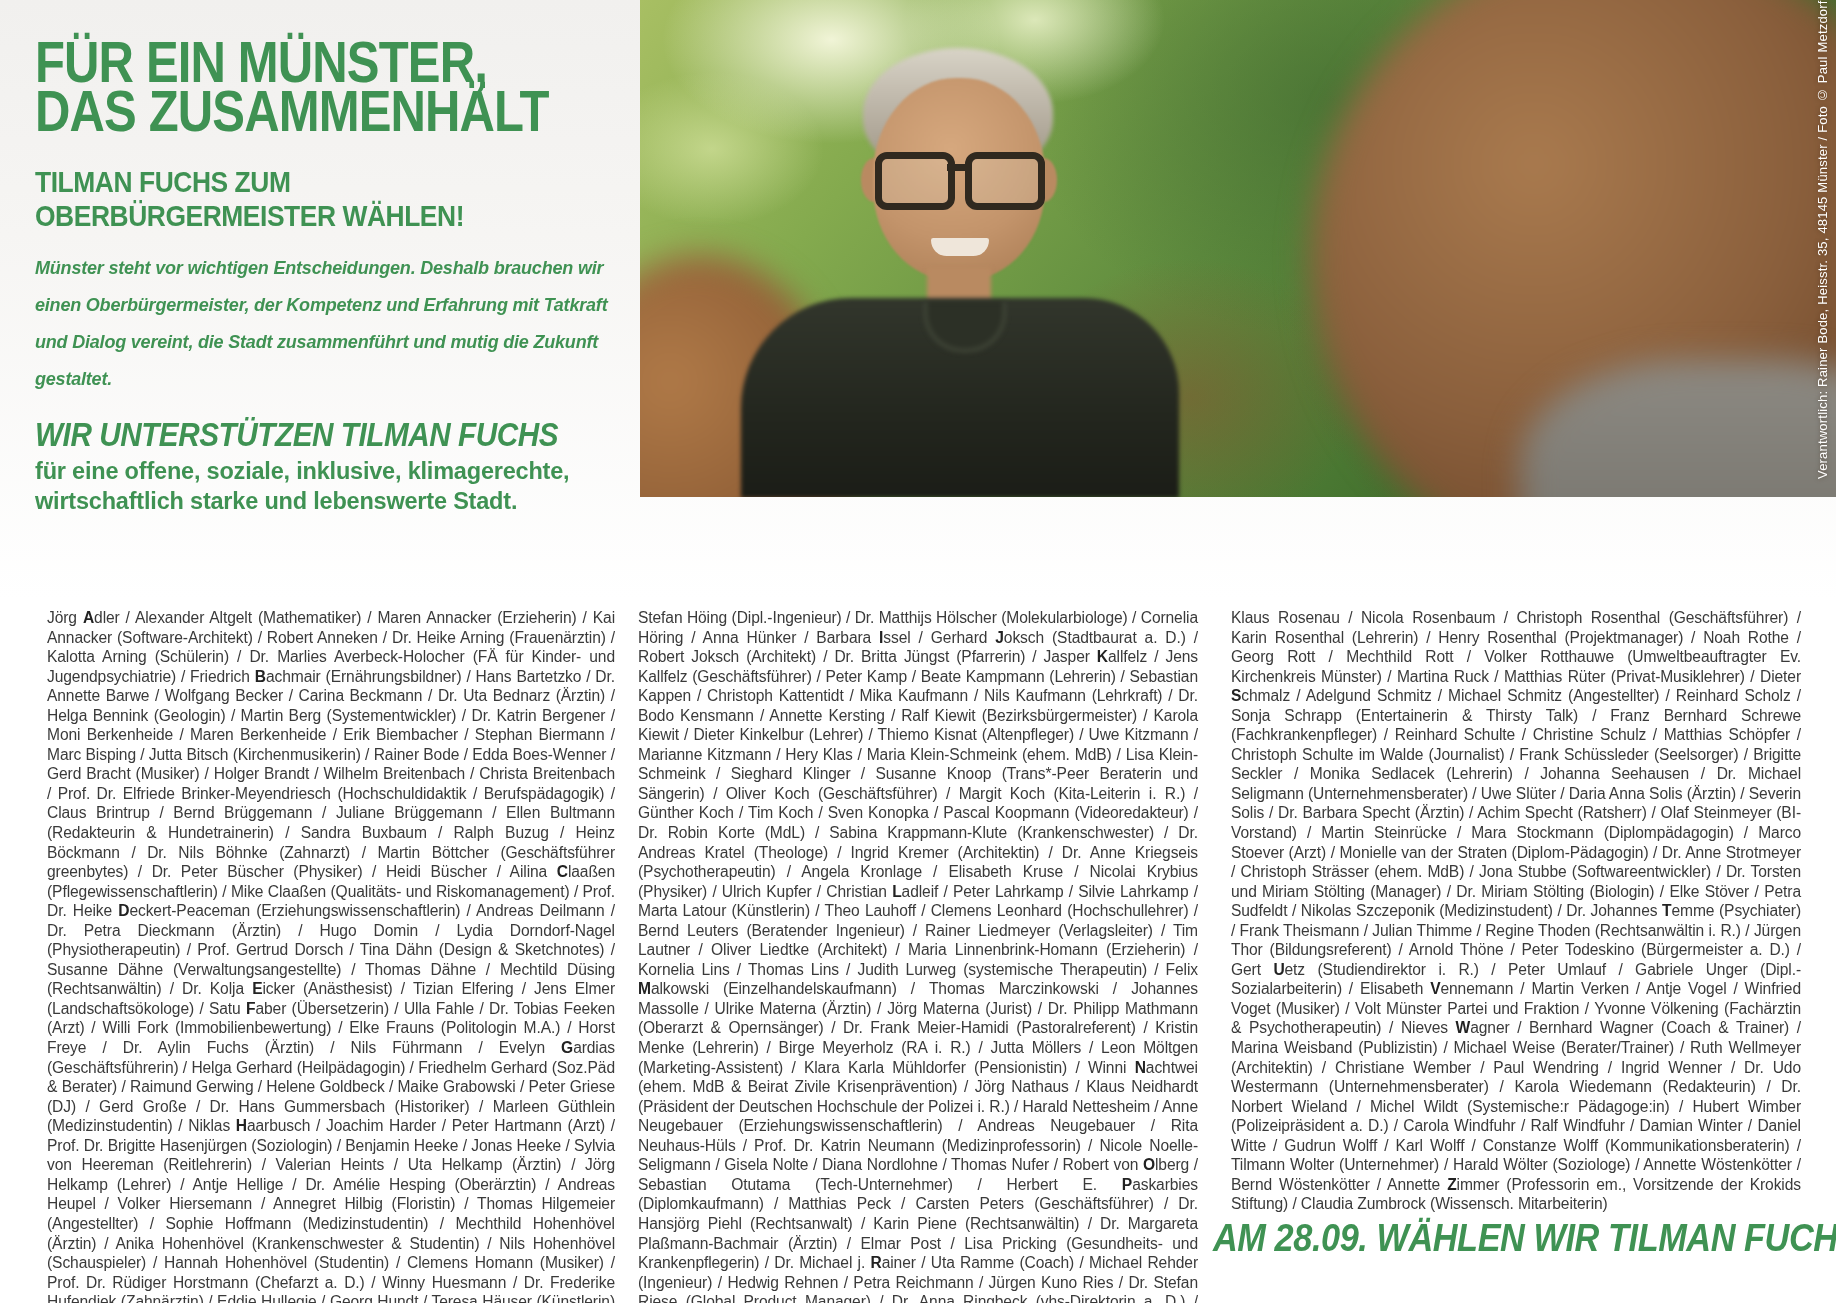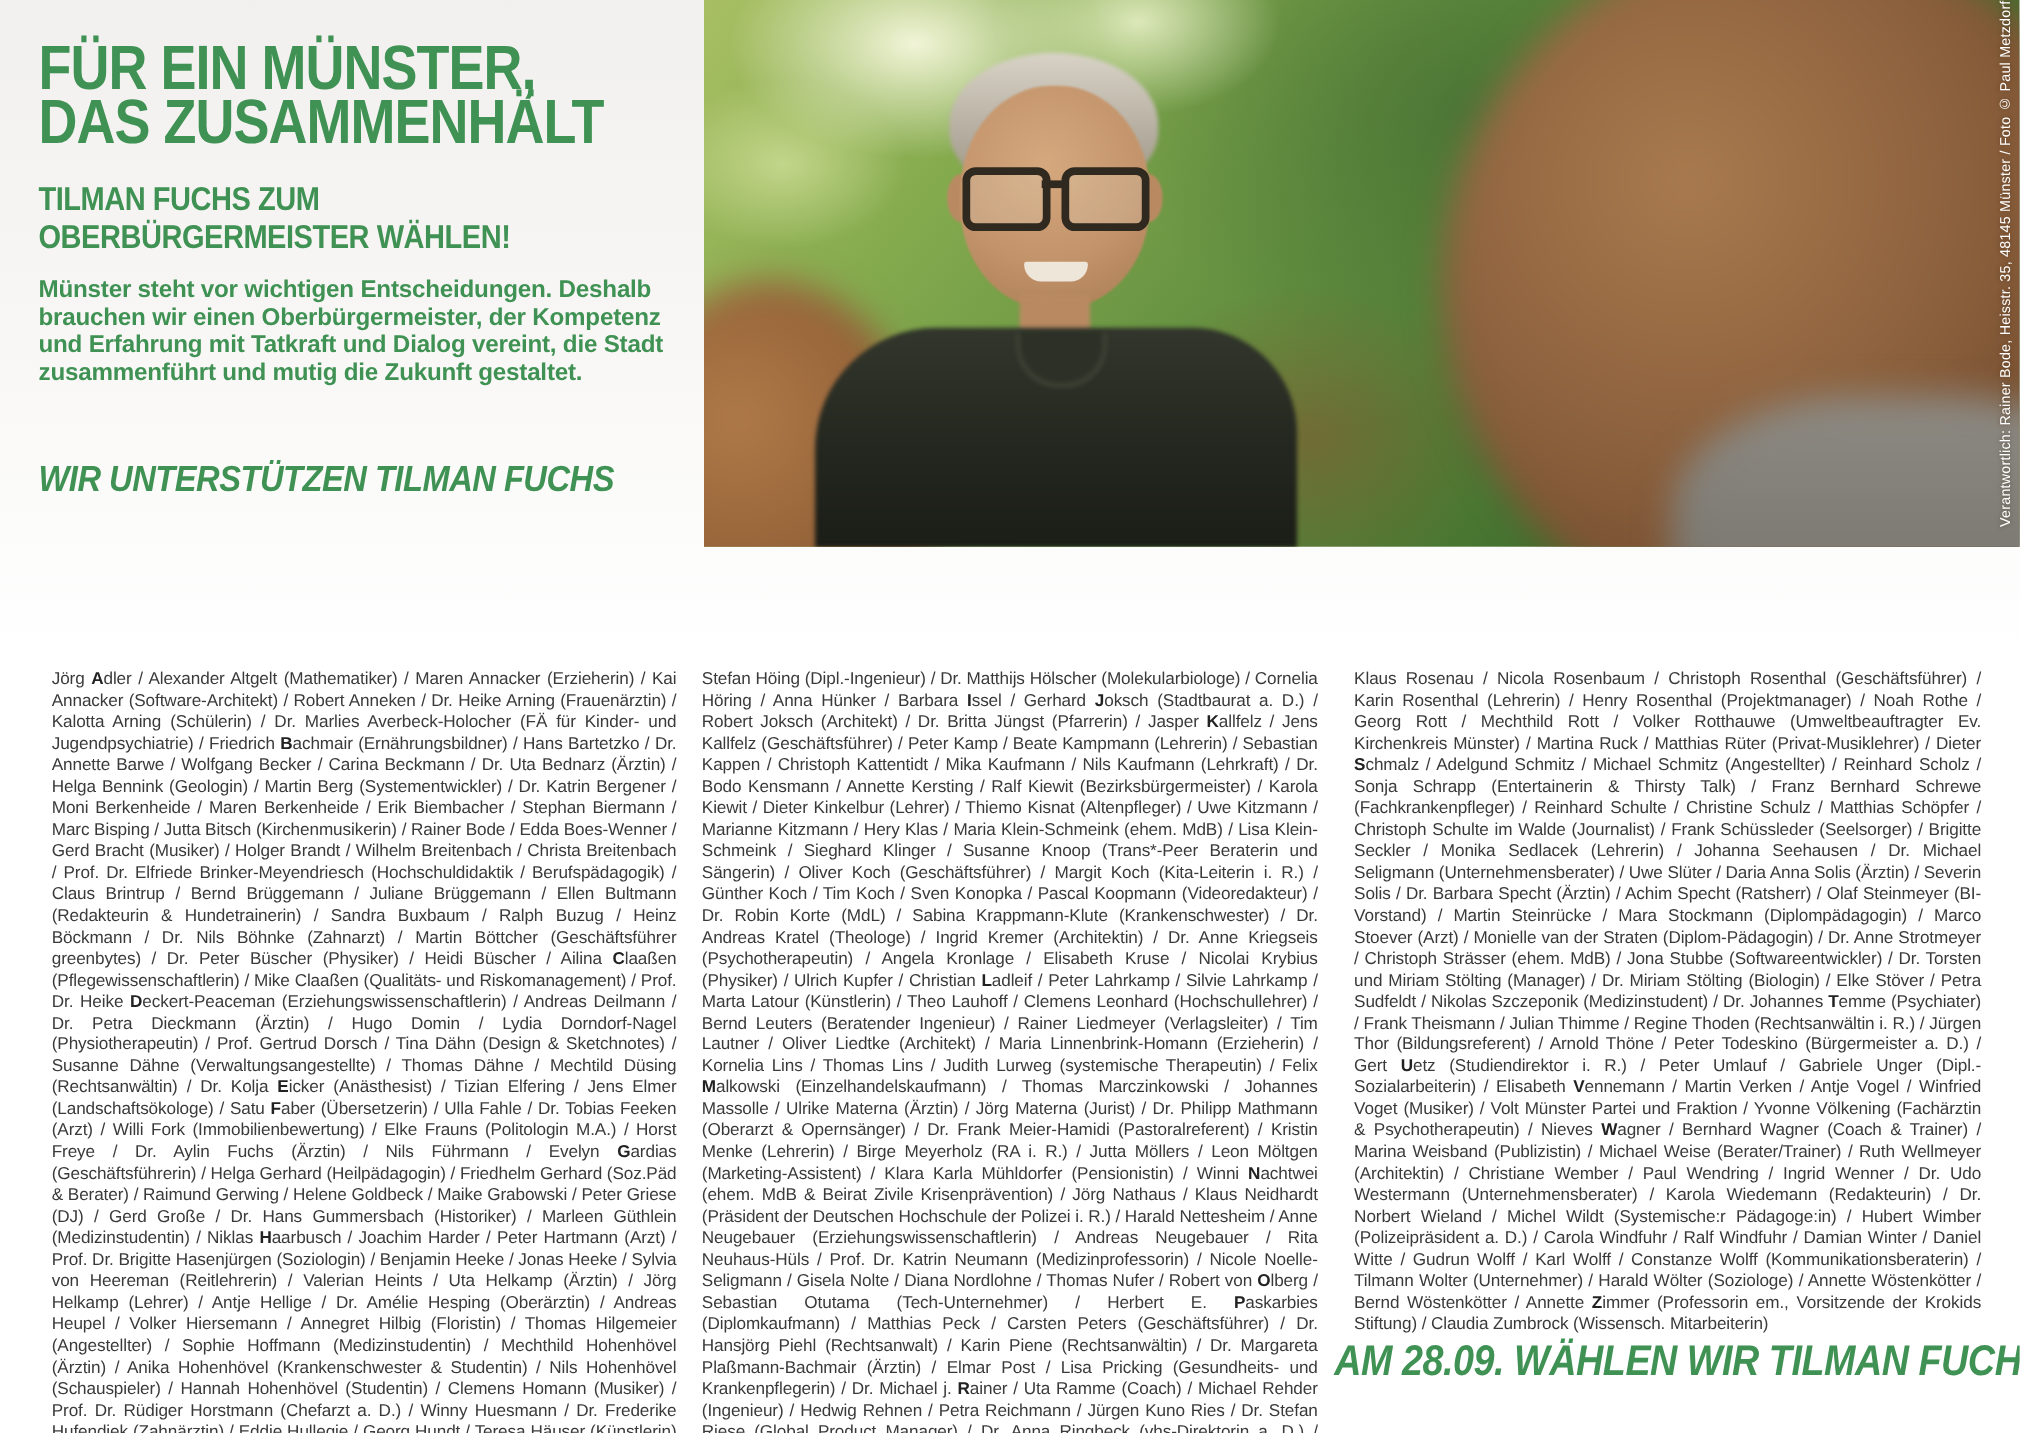--- a/index.html
+++ b/index.html
@@ -18,21 +18,21 @@
     margin:0;color:var(--green);font-weight:700;font-size:57px;line-height:49px;
     letter-spacing:-1px;transform:scaleX(.86);transform-origin:0 0;white-space:nowrap;
   }
   .subheadline{
     margin:0;position:absolute;top:127px;color:var(--green);font-weight:700;
     font-size:30px;line-height:34px;letter-spacing:-.5px;
     transform:scaleX(.88);transform-origin:0 0;white-space:nowrap;
   }
   .intro{
     margin:0;position:absolute;top:212px;width:575px;color:var(--green);
-    font-weight:700;font-size:22px;line-height:25px;letter-spacing:-.2px;
+    font-weight:700;font-size:18px;line-height:37px;letter-spacing:-.2px;font-style:italic;
   }
   .support-heading{
     margin:0;position:absolute;top:378px;color:var(--green);font-weight:700;
     font-style:italic;font-size:33px;letter-spacing:-.5px;
     transform:scaleX(.9);transform-origin:0 0;white-space:nowrap;
   }
   .support-text{
     margin:0;position:absolute;top:418px;width:575px;color:var(--green);
     font-weight:700;font-size:23.5px;line-height:30px;letter-spacing:-.2px;
   }
@@ -115,20 +115,21 @@
     <h1 class="headline">
       <span>FÜR EIN MÜNSTER,</span><br>
       <span>DAS ZUSAMMENHÄLT</span>
     </h1>
     <h2 class="subheadline">
       <span>TILMAN FUCHS ZUM</span><br>
       <span>OBERBÜRGERMEISTER WÄHLEN!</span>
     </h2>
     <p class="intro">Münster steht vor wichtigen Entscheidungen. Deshalb brauchen wir einen Oberbürgermeister, der Kompetenz und Erfahrung mit Tatkraft und Dialog vereint, die Stadt zusammenführt und mutig die Zukunft gestaltet.</p>
     <h3 class="support-heading">WIR UNTERSTÜTZEN TILMAN FUCHS</h3>
+    <p class="support-text">für eine offene, soziale, inklusive, klimagerechte, wirtschaftlich starke und lebenswerte Stadt.</p>
   </section>
 
   <div class="photo">
     <div class="fg-left blur"></div>
     <div class="man">
       <div class="man-hair"></div>
       <div class="man-ear-l"></div>
       <div class="man-ear-r"></div>
       <div class="man-face"></div>
       <div class="man-smile"></div>

